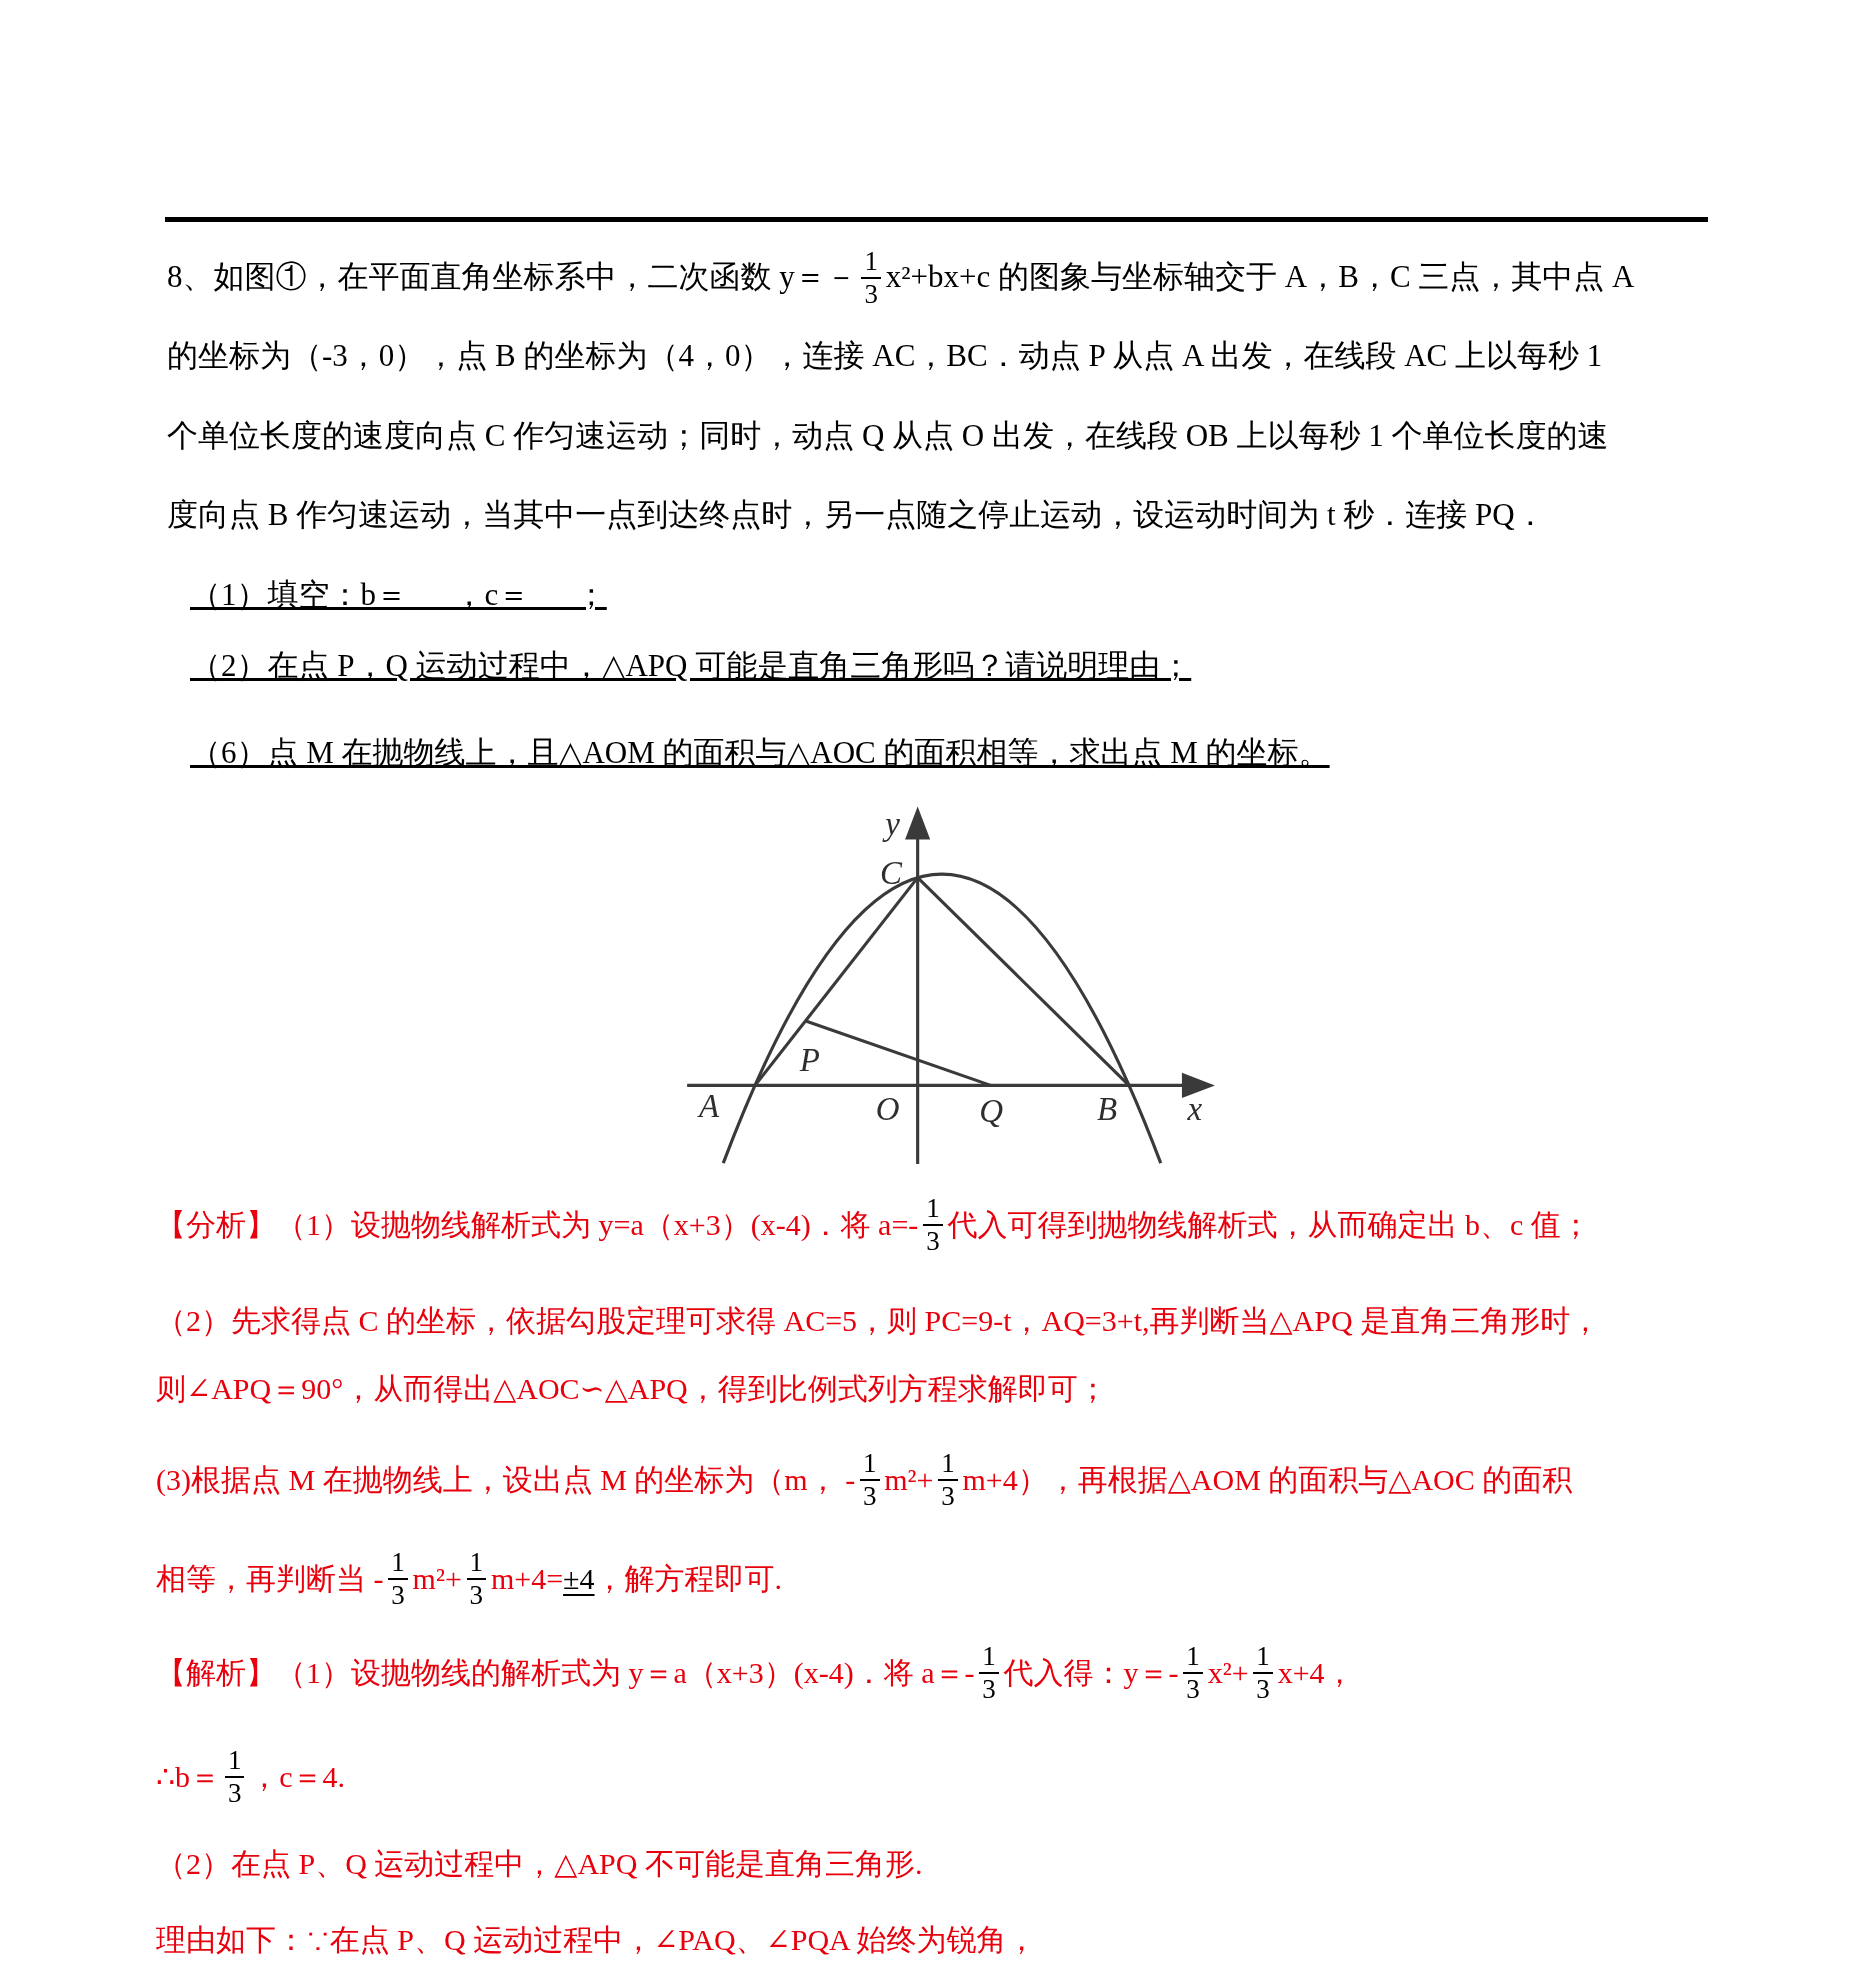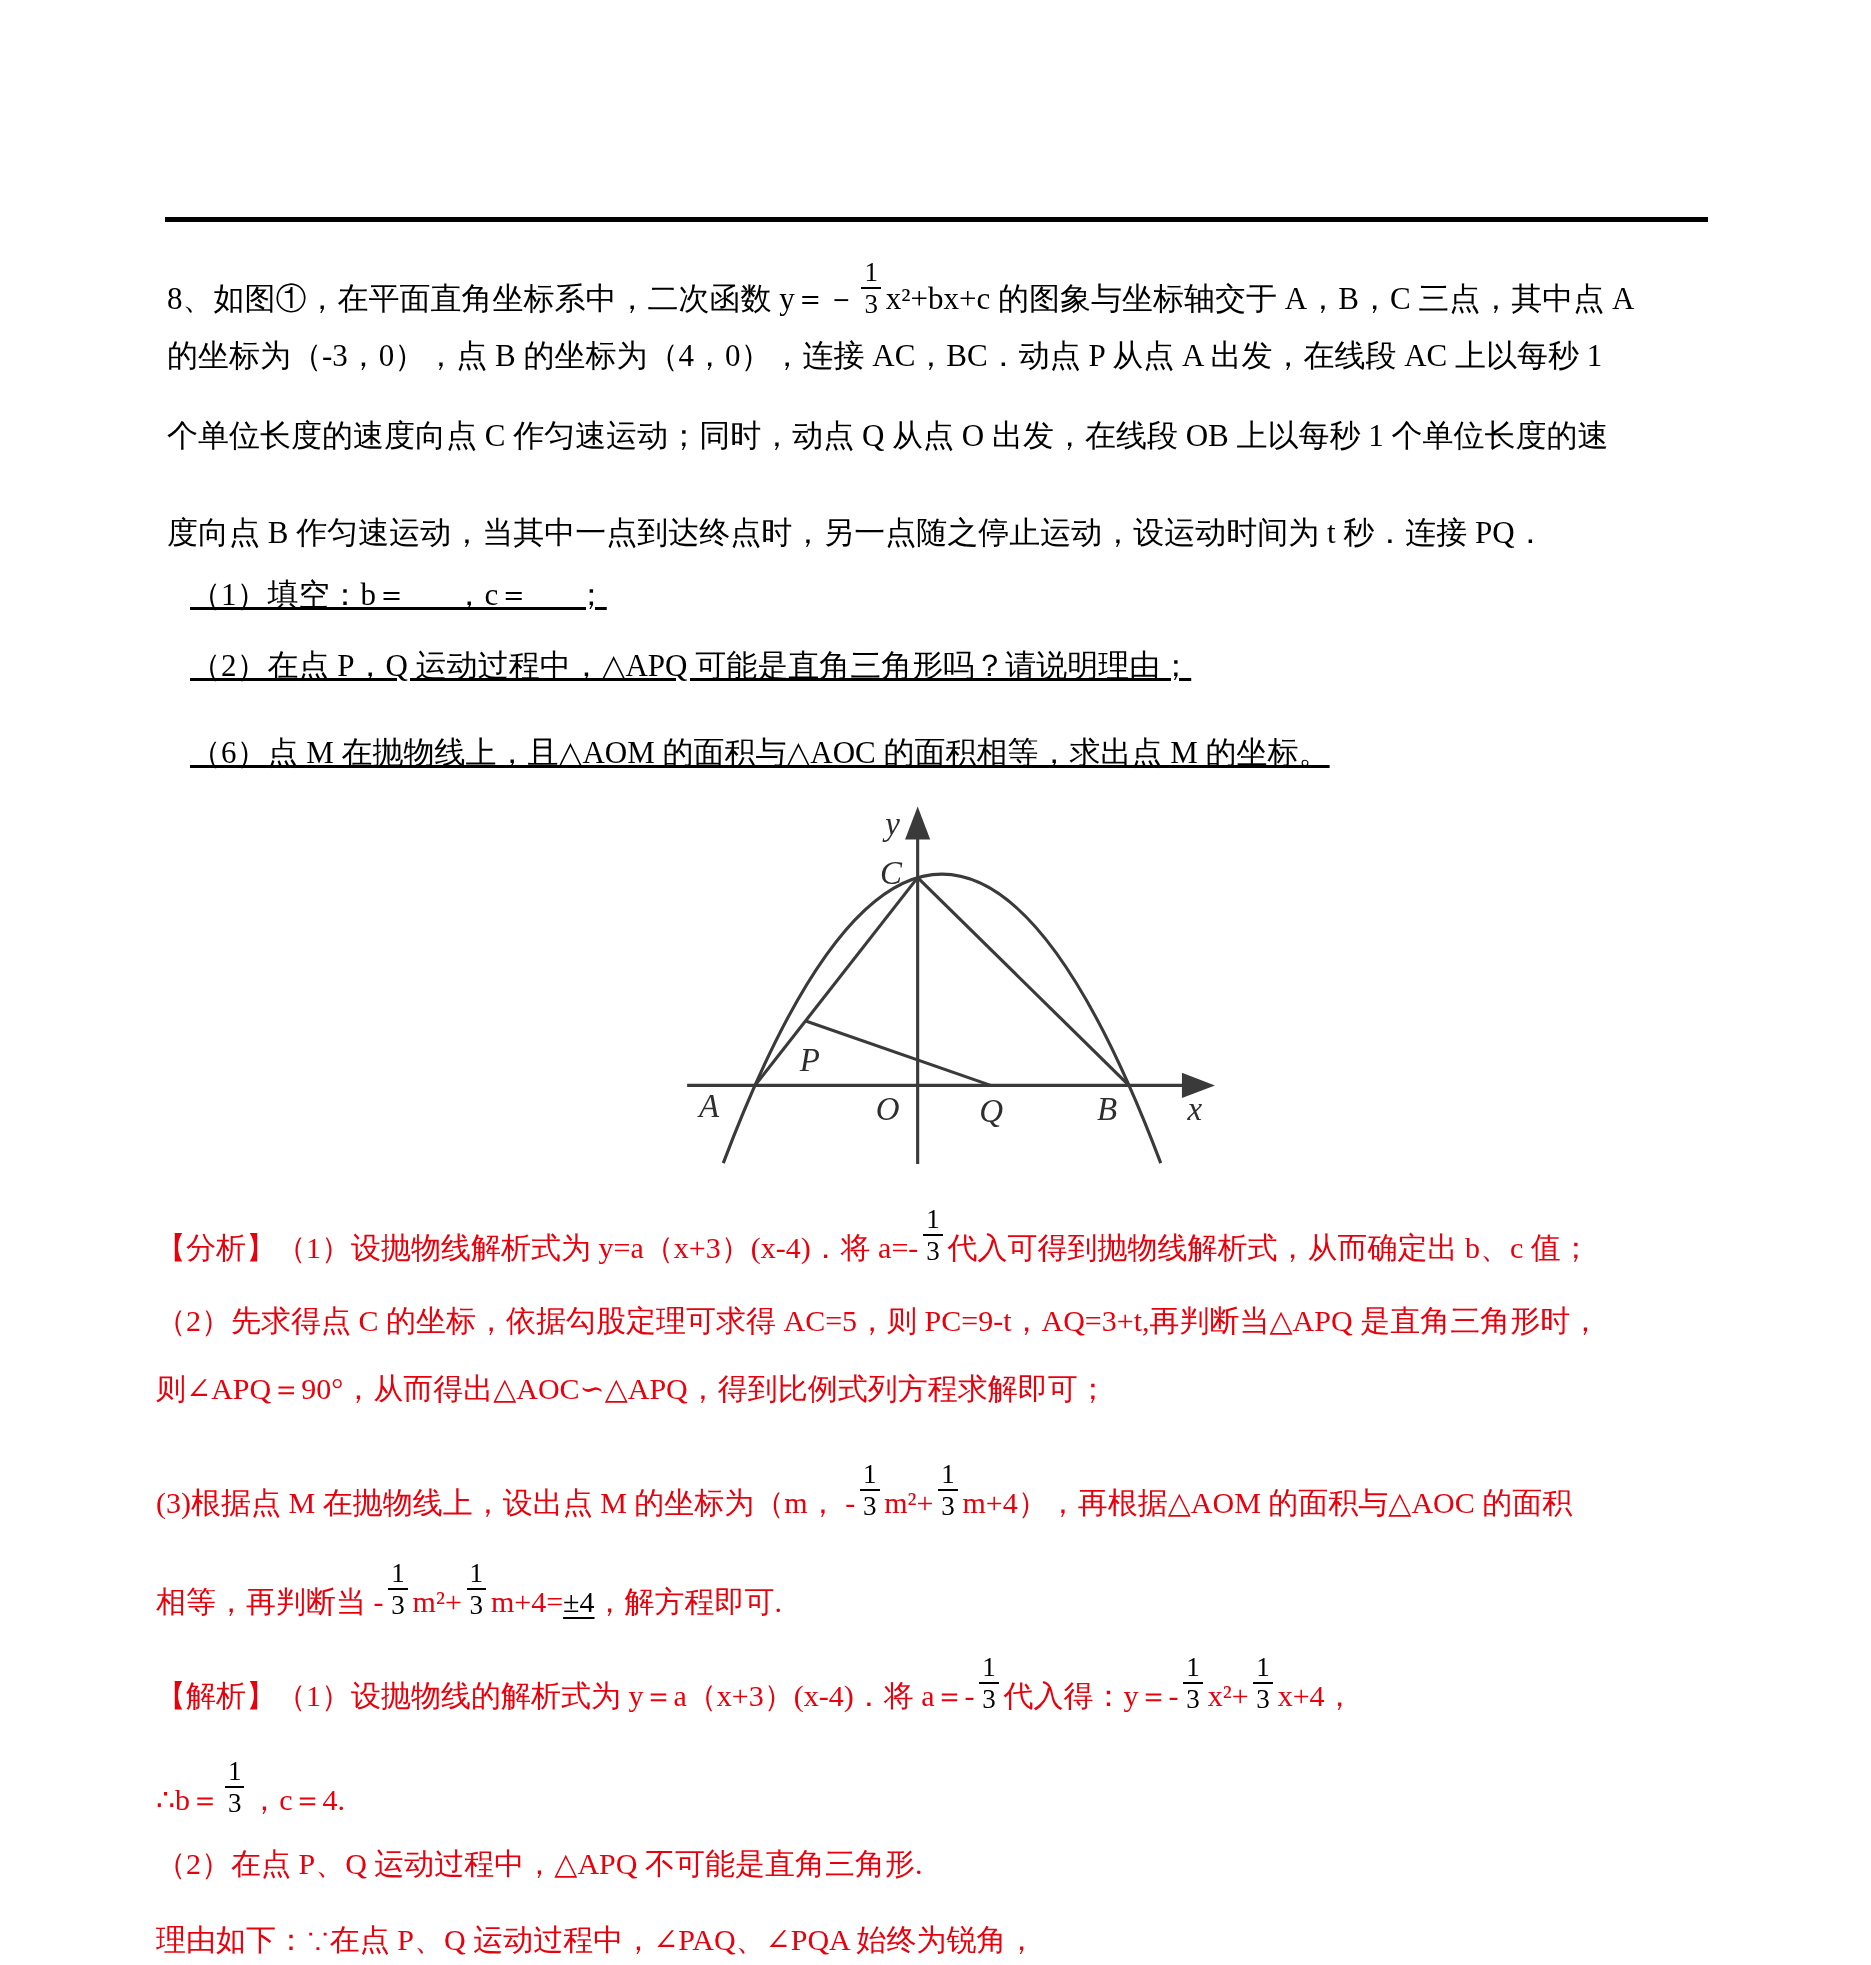--- a/index.html
+++ b/index.html
@@ -7,21 +7,21 @@
     width:1872px;height:2647px;position:relative;background:#ffffff;
     font-family:"Liberation Serif","DejaVu Serif",serif;
   }
   .top-rule{position:absolute;left:165px;top:217px;width:1543px;height:5.1px;background:#000;}
   .line{
     position:absolute;left:167px;color:#000;font-size:31px;line-height:1.25;
     white-space:pre;
   }
   .indent{left:190px;text-decoration:underline;}
   .red{color:#e8000d;font-size:30px;left:156px;}
-  .flexline{display:flex;align-items:flex-end;height:83px;}
+  .flexline{display:flex;align-items:center;height:83px;}
   .frac{
     display:inline-flex;flex-direction:column;align-items:center;
     margin:0 4.7px;color:#000;
   }
   .frac .num,.frac .den{display:block;font-size:27px;line-height:1.12;padding:0 3.1px;}
   .frac .den{border-top:2.8px solid #000;}
   .black{color:#000;}
   .u{text-decoration:underline;text-decoration-thickness:2.4px;text-underline-offset:4.7px;}
   .figure{position:absolute;left:668px;top:794px;}
   .figure text{font-family:"Liberation Serif","DejaVu Serif",serif;font-style:italic;font-size:84px;fill:#2e2e2e;}
@@ -29,21 +29,21 @@
 </head>
 <body>
 
 <div class="top-rule"></div>
 
 <div class="line flexline" style="top:236px">
   <span>8、如图①，在平面直角坐标系中，二次函数 y＝－</span><span class="frac"><span class="num">1</span><span class="den">3</span></span><span>x²+bx+c 的图象与坐标轴交于 A，B，C 三点，其中点 A</span>
 </div>
 <div class="line" style="top:337px">的坐标为（-3，0），点 B 的坐标为（4，0），连接 AC，BC．动点 P 从点 A 出发，在线段 AC 上以每秒 1</div>
 <div class="line" style="top:417px">个单位长度的速度向点 C 作匀速运动；同时，动点 Q 从点 O 出发，在线段 OB 上以每秒 1 个单位长度的速</div>
-<div class="line" style="top:514px">度向点 B 作匀速运动，当其中一点到达终点时，另一点随之停止运动，设运动时间为 t 秒．连接 PQ．</div>
+<div class="line" style="top:496px">度向点 B 作匀速运动，当其中一点到达终点时，另一点随之停止运动，设运动时间为 t 秒．连接 PQ．</div>
 <div class="line indent" style="top:576px">（1）填空：b＝___，c＝___；</div>
 <div class="line indent" style="top:647px">（2）在点 P，Q 运动过程中，△APQ 可能是直角三角形吗？请说明理由；</div>
 <div class="line indent" style="top:734px">（6）点 M 在抛物线上，且△AOM 的面积与△AOC 的面积相等，求出点 M 的坐标。</div>
 
 <svg class="figure" width="570" height="377" viewBox="1700 2020 1450 960">
 
   <line x1="1748" y1="2762" x2="3050" y2="2762" stroke="#3a3a3a" stroke-width="8"></line>
   <polygon points="3092,2762 3008,2730 3008,2794" fill="#3a3a3a"></polygon>
   <line x1="2335" y1="2962" x2="2335" y2="2100" stroke="#3a3a3a" stroke-width="8"></line>
   <polygon points="2335,2052 2303,2136 2367,2136" fill="#3a3a3a"></polygon>

